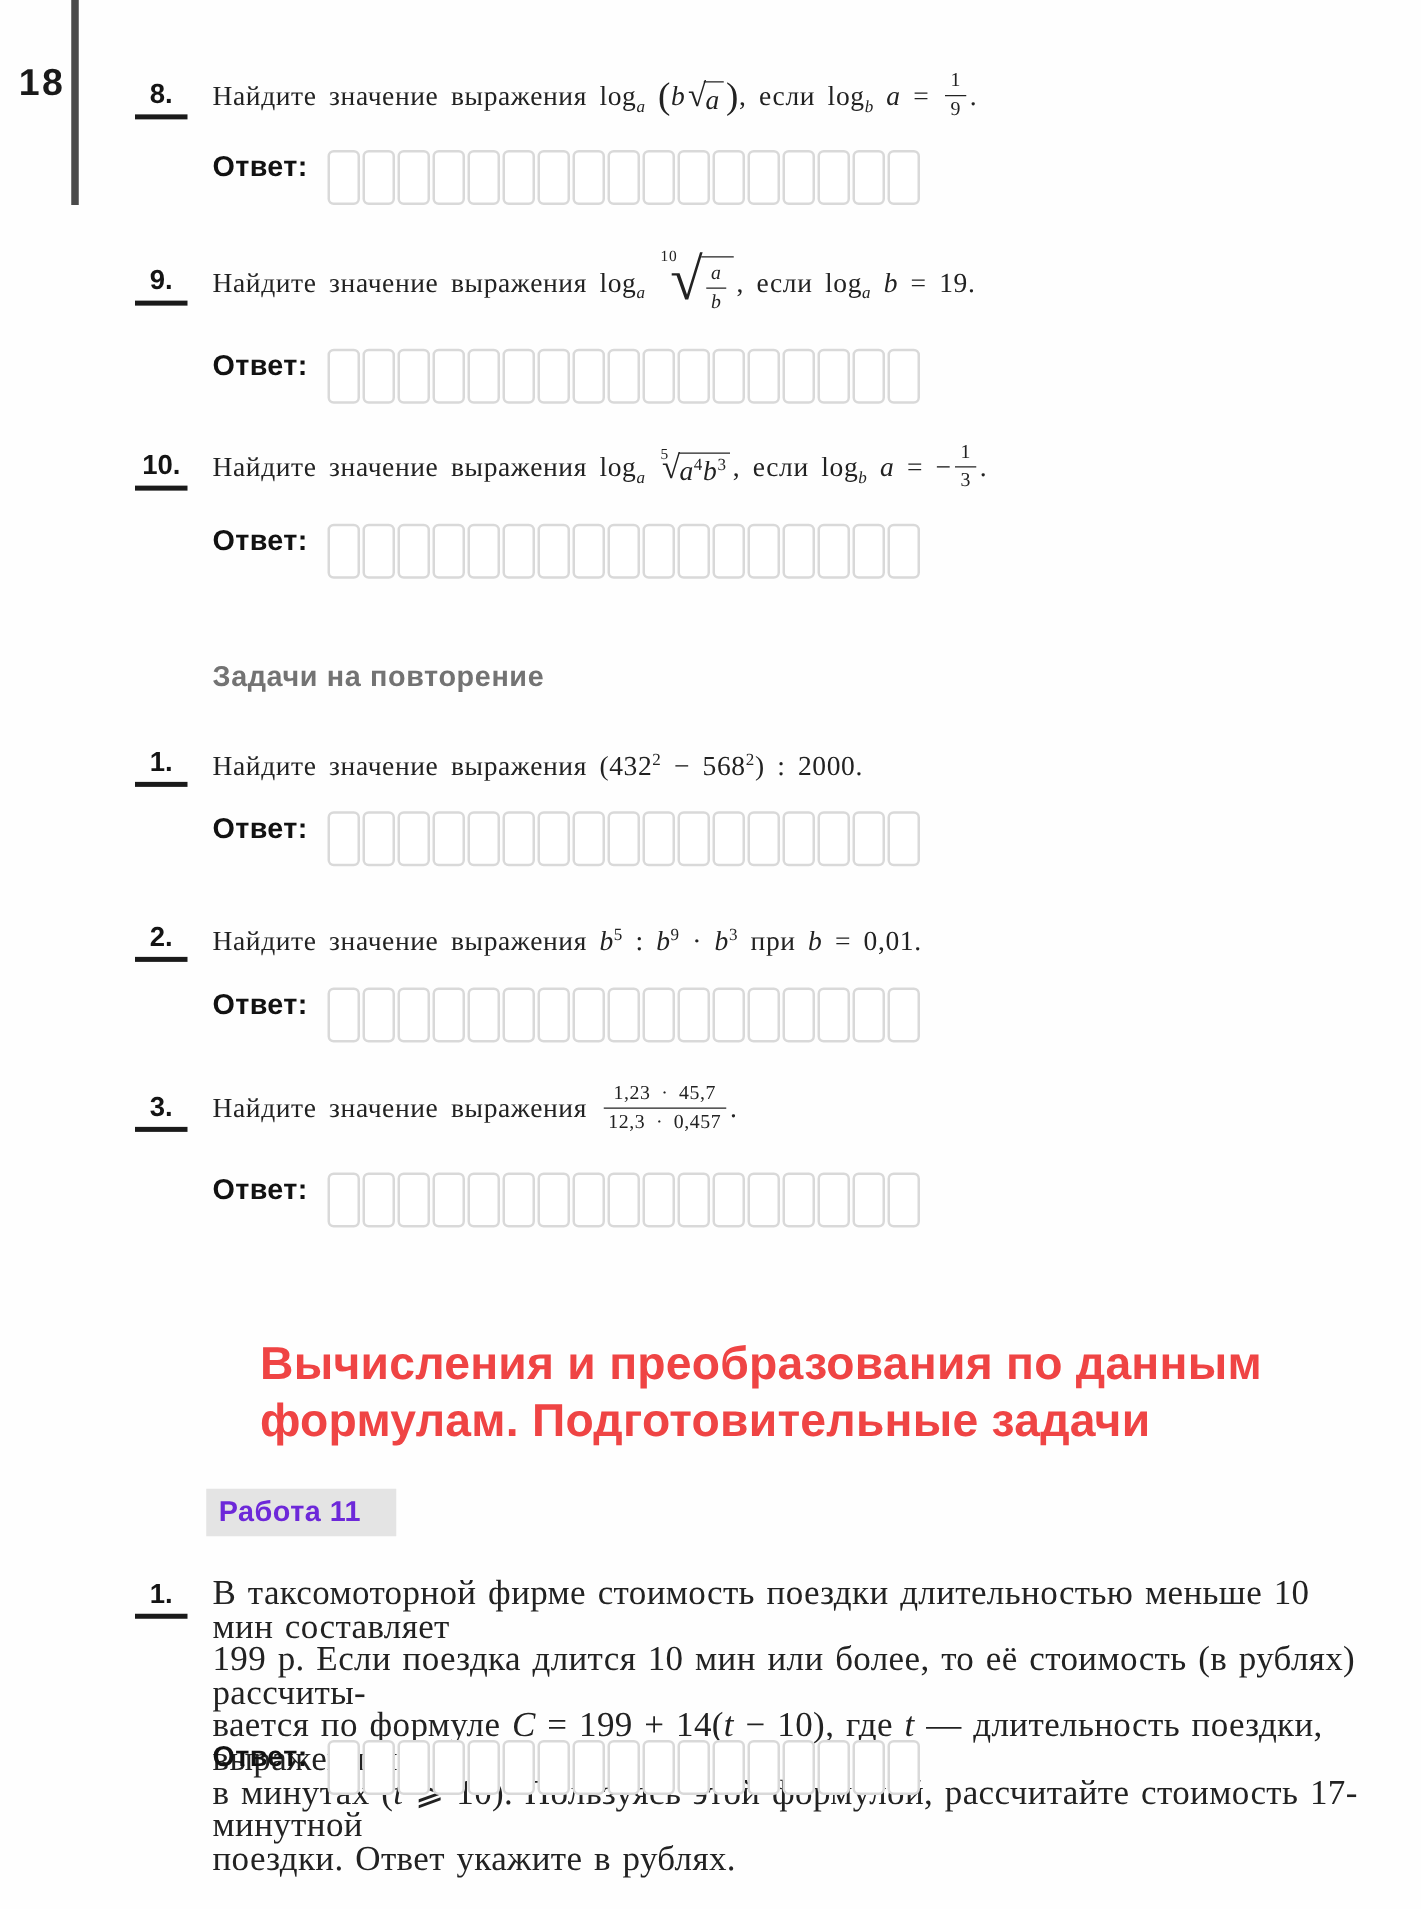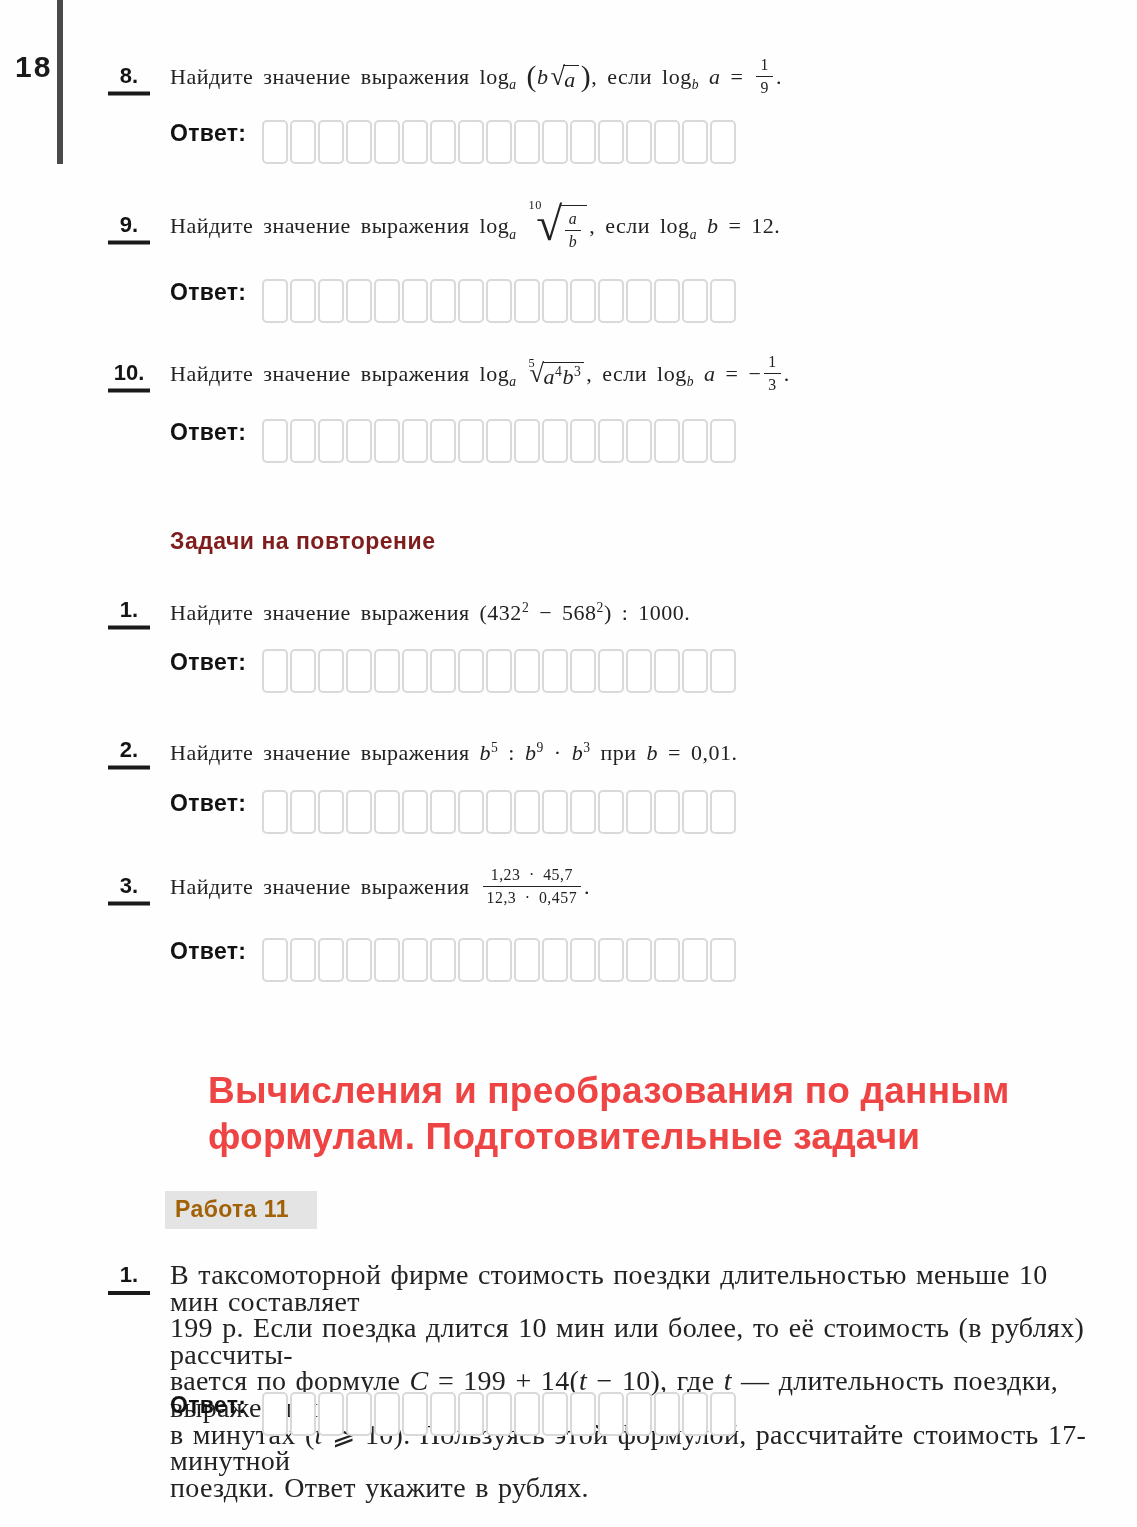--- a/index.html
+++ b/index.html
@@ -49,32 +49,32 @@
   }
   .cells { display:flex; }
   .cell {
     width:26px; height:44px; border:2px solid #d9d9d9; border-radius:5px;
     margin-right:2px; background:#fff; box-sizing:border-box;
   }
   
   .review-title {
     position:absolute; left:170px;
     font-family:"Liberation Sans", sans-serif; font-weight:bold; font-size:23px;
-    letter-spacing:0.5px; color:#7f1d1d;
+    letter-spacing:0.5px; color:#737373;
   }
   .main-heading {
     position:absolute; left:168px; width:940px;
     font-family:"Liberation Sans", sans-serif; font-weight:bold; font-size:37px;
     line-height:46px; letter-spacing:0.2px; color:#ef4444;margin-left:40px;
   }
   .work-label {
     position:absolute; left:165px;
     display:inline-block; background:#e4e4e4;
     font-family:"Liberation Sans", sans-serif; font-weight:bold; font-size:23px;
-    color:#a16207; padding:5px 28px 6px 10px; letter-spacing:0.4px;
+    color:#6d28d9; padding:5px 28px 6px 10px; letter-spacing:0.4px;
   }
   
   .b-p8  { top:58px; }   .b-a8  { top:120px; }
   .b-p9  { top:205px; }  .b-a9  { top:279px; }
   .b-p10 { top:355px;align-items:center; }  .b-a10 { top:419px; }
   .b-rt  { top:528px; }
   .b-r1  { top:598px; }  .b-a1  { top:649px; }
   .b-r2  { top:738px; }  .b-a2  { top:790px; }
   .b-r3  { top:868px; }  .b-a3  { top:938px; }
   .b-h   { top:1068px; }
@@ -118,21 +118,21 @@
         <span class="cell"></span>
       </span>
   </div>
 
   <div class="problem b-p9">
     <div class="pnum">9.</div>
     <div class="ptext"><span>Найдите значение выражения </span><span>log</span><sub class="sb">a</sub><span> </span><span class="sqrt tall">
           <span class="idx">10</span>
           <span class="rsign">√</span>
           <span class="rcand"><span class="frac it"><span class="num">a</span><span class="den">b</span></span></span>
-        </span><span>, если </span><span>log</span><sub class="sb">a</sub><span> </span><span class="vit">b</span><span> = 12.</span></div>
+        </span><span>, если </span><span>log</span><sub class="sb">a</sub><span> </span><span class="vit">b</span><span> = 19.</span></div>
   </div>
   <div class="answer-row b-a9">
     <span class="alabel">Ответ:</span>
     <span class="cells">
         <span class="cell"></span>
         <span class="cell"></span>
         <span class="cell"></span>
         <span class="cell"></span>
         <span class="cell"></span>
         <span class="cell"></span>
@@ -178,21 +178,21 @@
         <span class="cell"></span>
         <span class="cell"></span>
         <span class="cell"></span>
       </span>
   </div>
 
   <div class="review-title b-rt">Задачи на повторение</div>
 
   <div class="problem b-r1">
     <div class="pnum">1.</div>
-    <div class="ptext"><span>Найдите значение выражения (432</span><sup class="sp">2</sup><span> − 568</span><sup class="sp">2</sup><span>) : 1000.</span></div>
+    <div class="ptext"><span>Найдите значение выражения (432</span><sup class="sp">2</sup><span> − 568</span><sup class="sp">2</sup><span>) : 2000.</span></div>
   </div>
   <div class="answer-row b-a1">
     <span class="alabel">Ответ:</span>
     <span class="cells">
         <span class="cell"></span>
         <span class="cell"></span>
         <span class="cell"></span>
         <span class="cell"></span>
         <span class="cell"></span>
         <span class="cell"></span>

